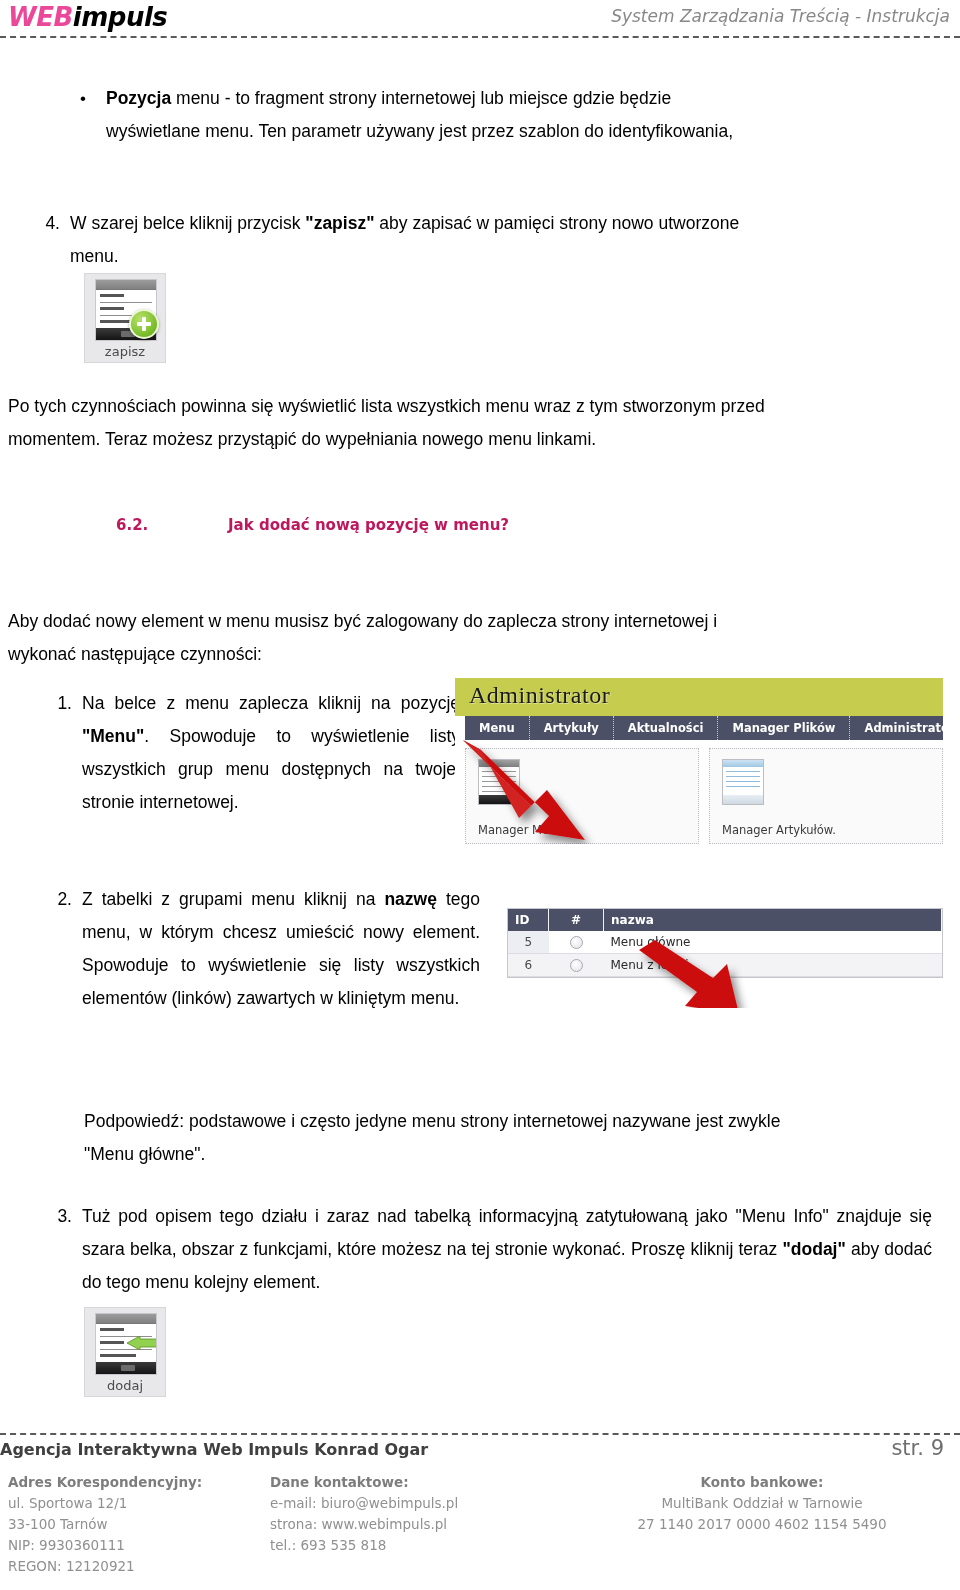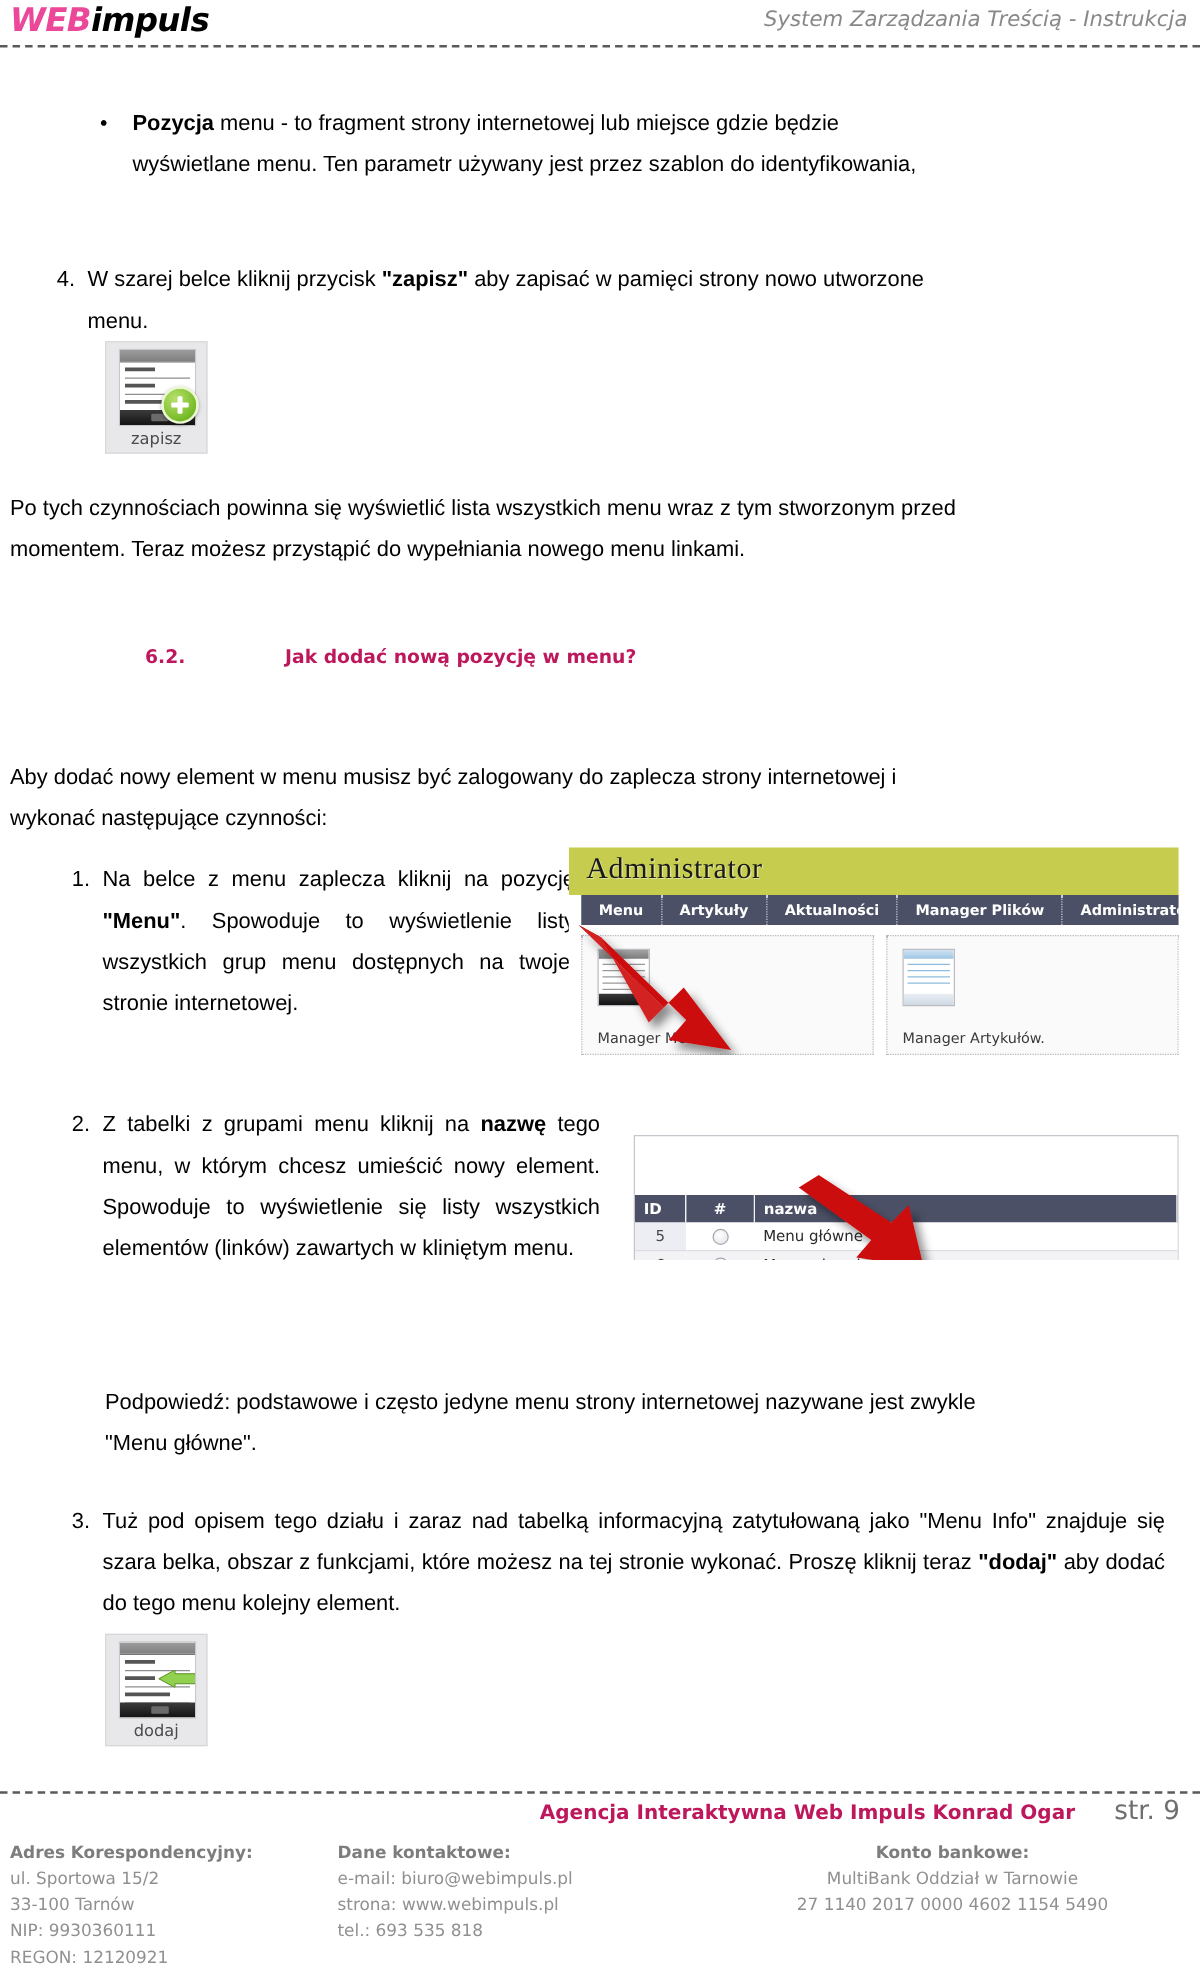--- a/index.html
+++ b/index.html
@@ -349,21 +349,21 @@
   }
   .tbl {
     position: absolute;
     left: 12px; top: 10px;
     width: 436px;
     border: 1px solid #c6c6cc;
     border-collapse: collapse;
     background: #fff;
     box-sizing: border-box;
   }
-  .tbl table { border-collapse: collapse; width: 100%; margin-top: 47px; }
+  .tbl table { border-collapse: collapse; width: 100%; }
   .tbl th {
     background: #4c5066;
     color: #ffffff;
     font-size: 12px;
     font-weight: bold;
     font-family: "DejaVu Sans", sans-serif;
     text-align: left;
     padding: 4px 7px;
     border-right: 1px solid #f2f2f4;
   }
@@ -397,24 +397,24 @@
     left: 0;
     top: 1440px;
     width: 960px;
     color: #8c8c8c;
     font-family: "DejaVu Sans", sans-serif;
   }
   .footer-company {
     position: absolute;
     left: 0; top: 0;
     width: 860px;
-    text-align: right;
+    text-align: left;
     font-size: 16px;
     font-weight: bold;
-    color: #be185d;
+    color: #404040;
   }
   .footer-page {
     position: absolute;
     right: 16px; top: -4px;
     font-size: 21px;
     color: #6f6f6f;
   }
   .footer-cols {
     position: absolute;
     left: 8px; top: 32px;
@@ -628,21 +628,21 @@
     <div class="thumb-caption">dodaj</div>
   </div>
 
   <div class="dashed-rule bottom"></div>
   <div class="footer">
     <div class="footer-company">Agencja Interaktywna Web Impuls Konrad Ogar</div>
     <div class="footer-page">str. 9</div>
     <div class="footer-cols">
       <div class="fcol c1">
         <div class="ftitle">Adres Korespondencyjny:</div>
-        <div class="fline">ul. Sportowa 15/2</div>
+        <div class="fline">ul. Sportowa 12/1</div>
         <div class="fline">33-100 Tarnów</div>
         <div class="fline">NIP: 9930360111</div>
         <div class="fline">REGON: 12120921</div>
       </div>
       <div class="fcol c2">
         <div class="ftitle">Dane kontaktowe:</div>
         <div class="fline">e-mail: biuro@webimpuls.pl</div>
         <div class="fline">strona: www.webimpuls.pl</div>
         <div class="fline">tel.: 693 535 818</div>
       </div>

